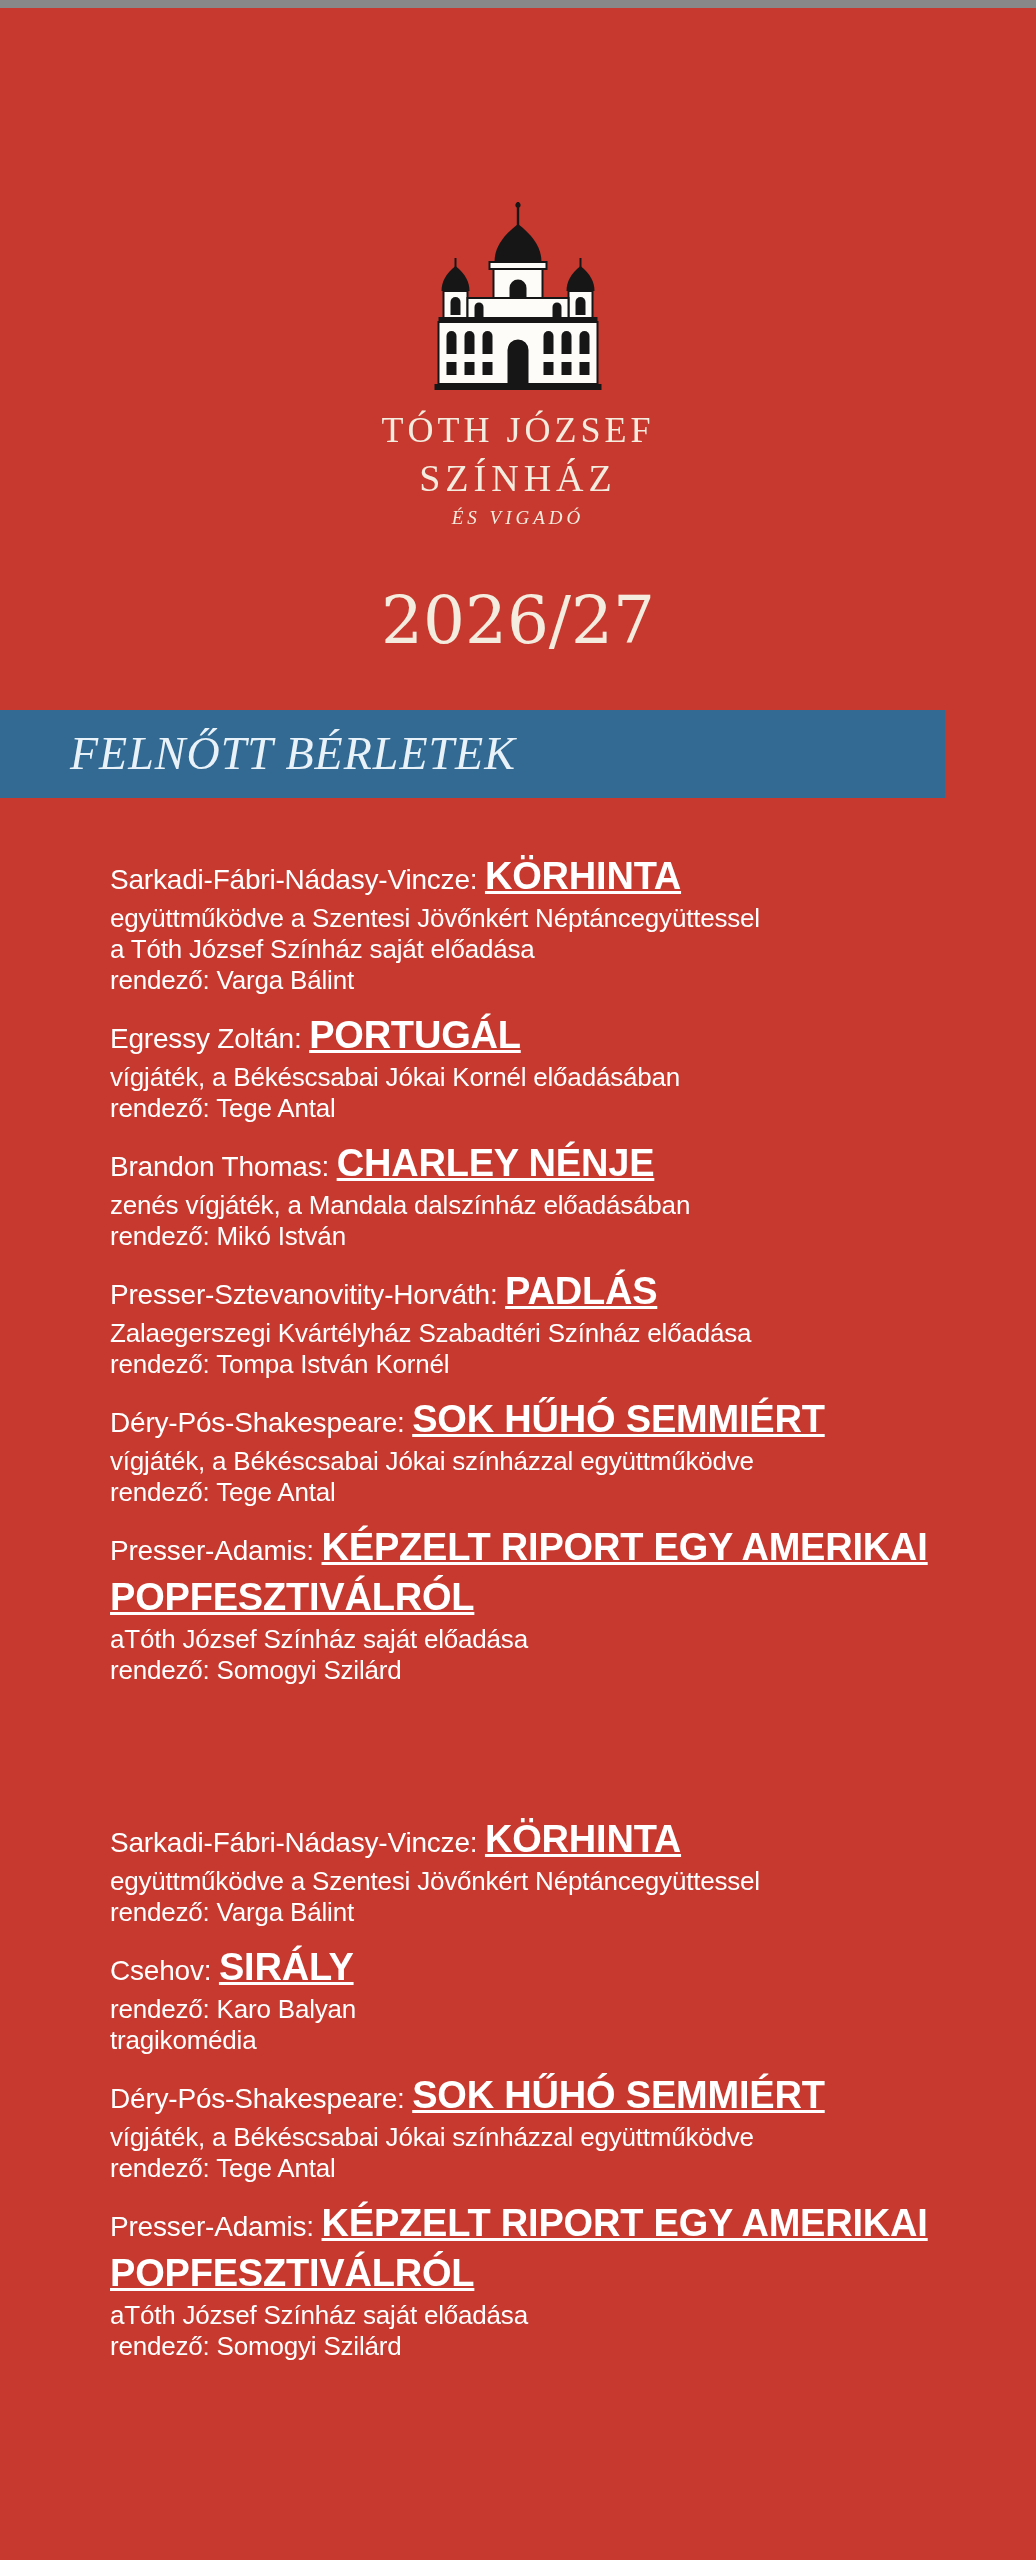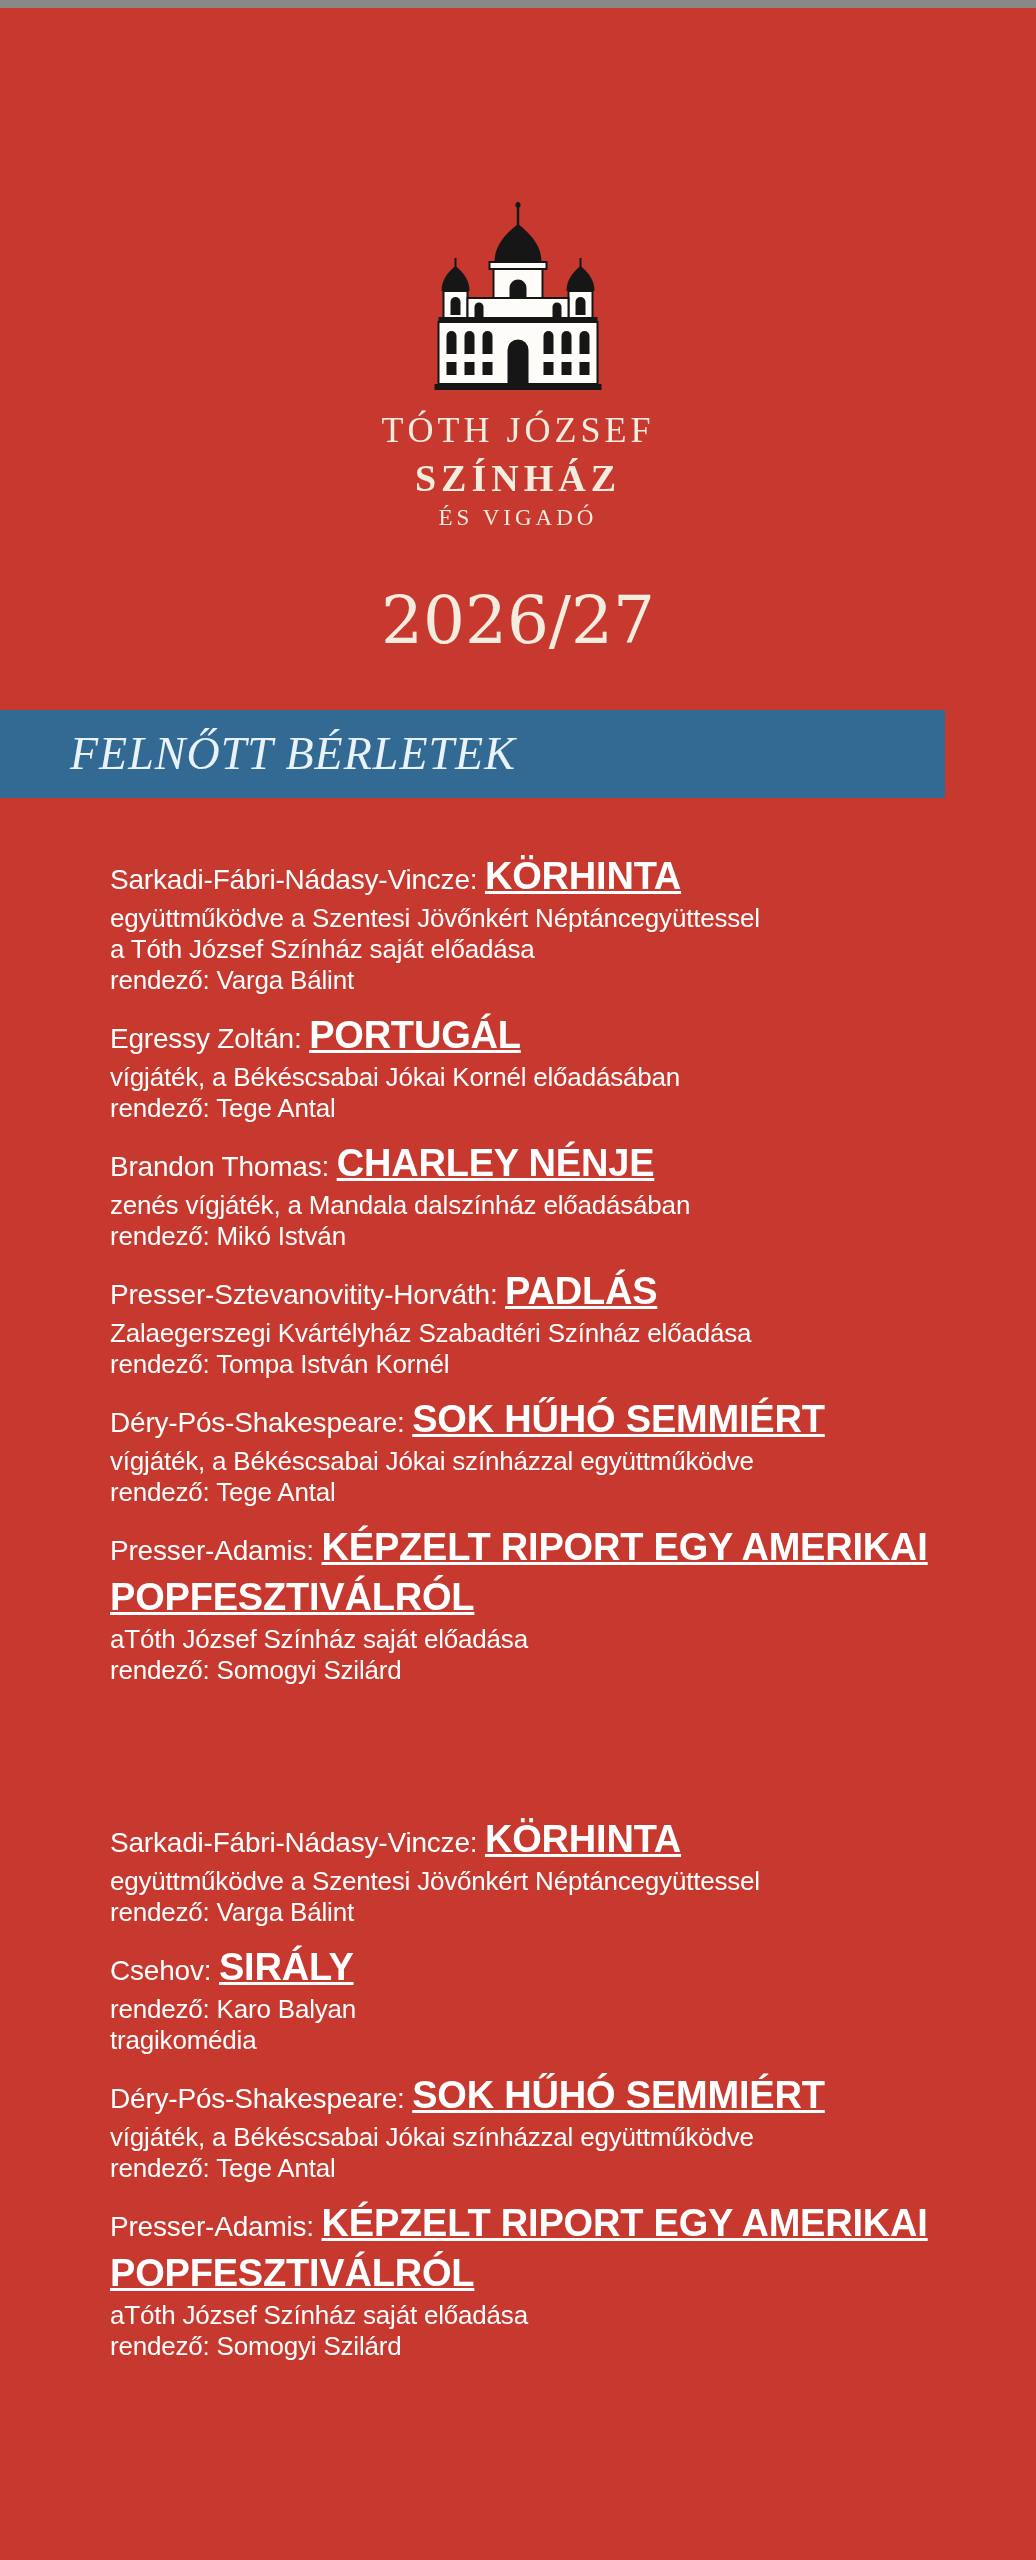--- a/index.html
+++ b/index.html
@@ -11,22 +11,22 @@
     font-family:"Liberation Sans",sans-serif;
     margin:8px auto;
   }
   
   .logo-block{position:absolute;top:0;left:0;width:100%;text-align:center;}
   .building{position:absolute;top:190px;left:50%;transform:translateX(-50%);}
   .wordmark{position:absolute;top:398px;left:0;width:100%;
     color:var(--logo-cream,#F4EDDF);
     font-family:"Liberation Serif","DejaVu Serif",serif;}
   .wm-line1{font-size:36px;line-height:49px;letter-spacing:4px;}
-  .wm-line2{font-size:38px;line-height:46px;letter-spacing:5px;font-weight:bold;}
-  .wm-line3{font-size:23px;line-height:34px;letter-spacing:4px;}
+  .wm-line2{font-size:38px;line-height:46px;letter-spacing:5px;}
+  .wm-line3{font-size:19px;line-height:34px;letter-spacing:4px;font-style:italic;}
   .season{
     position:absolute;top:578px;left:0;width:100%;text-align:center;
     color:var(--logo-cream,#F4EDDF);
     font-family:"DejaVu Serif","Liberation Serif",serif;
     font-size:66px;line-height:70px;font-variant-numeric:oldstyle-nums;
   }
   
   .banner{
     position:absolute;left:0;width:945px;height:88px;
     background:var(--banner-blue,#336A93);

